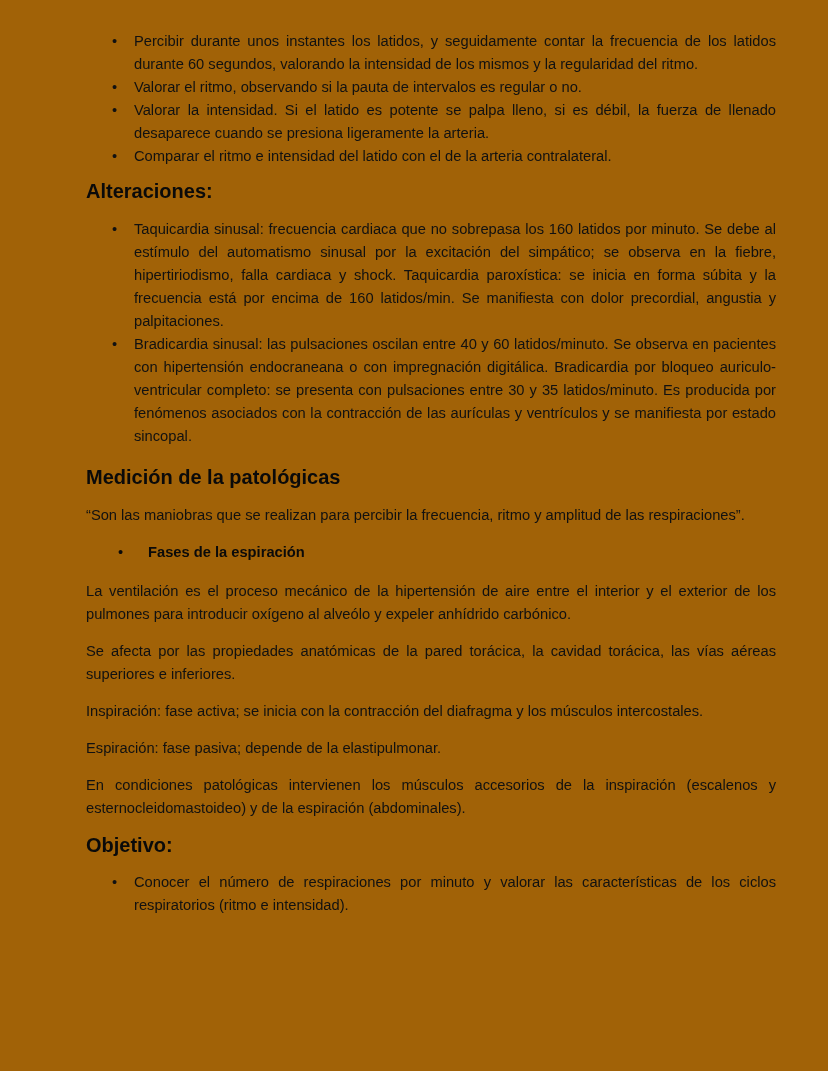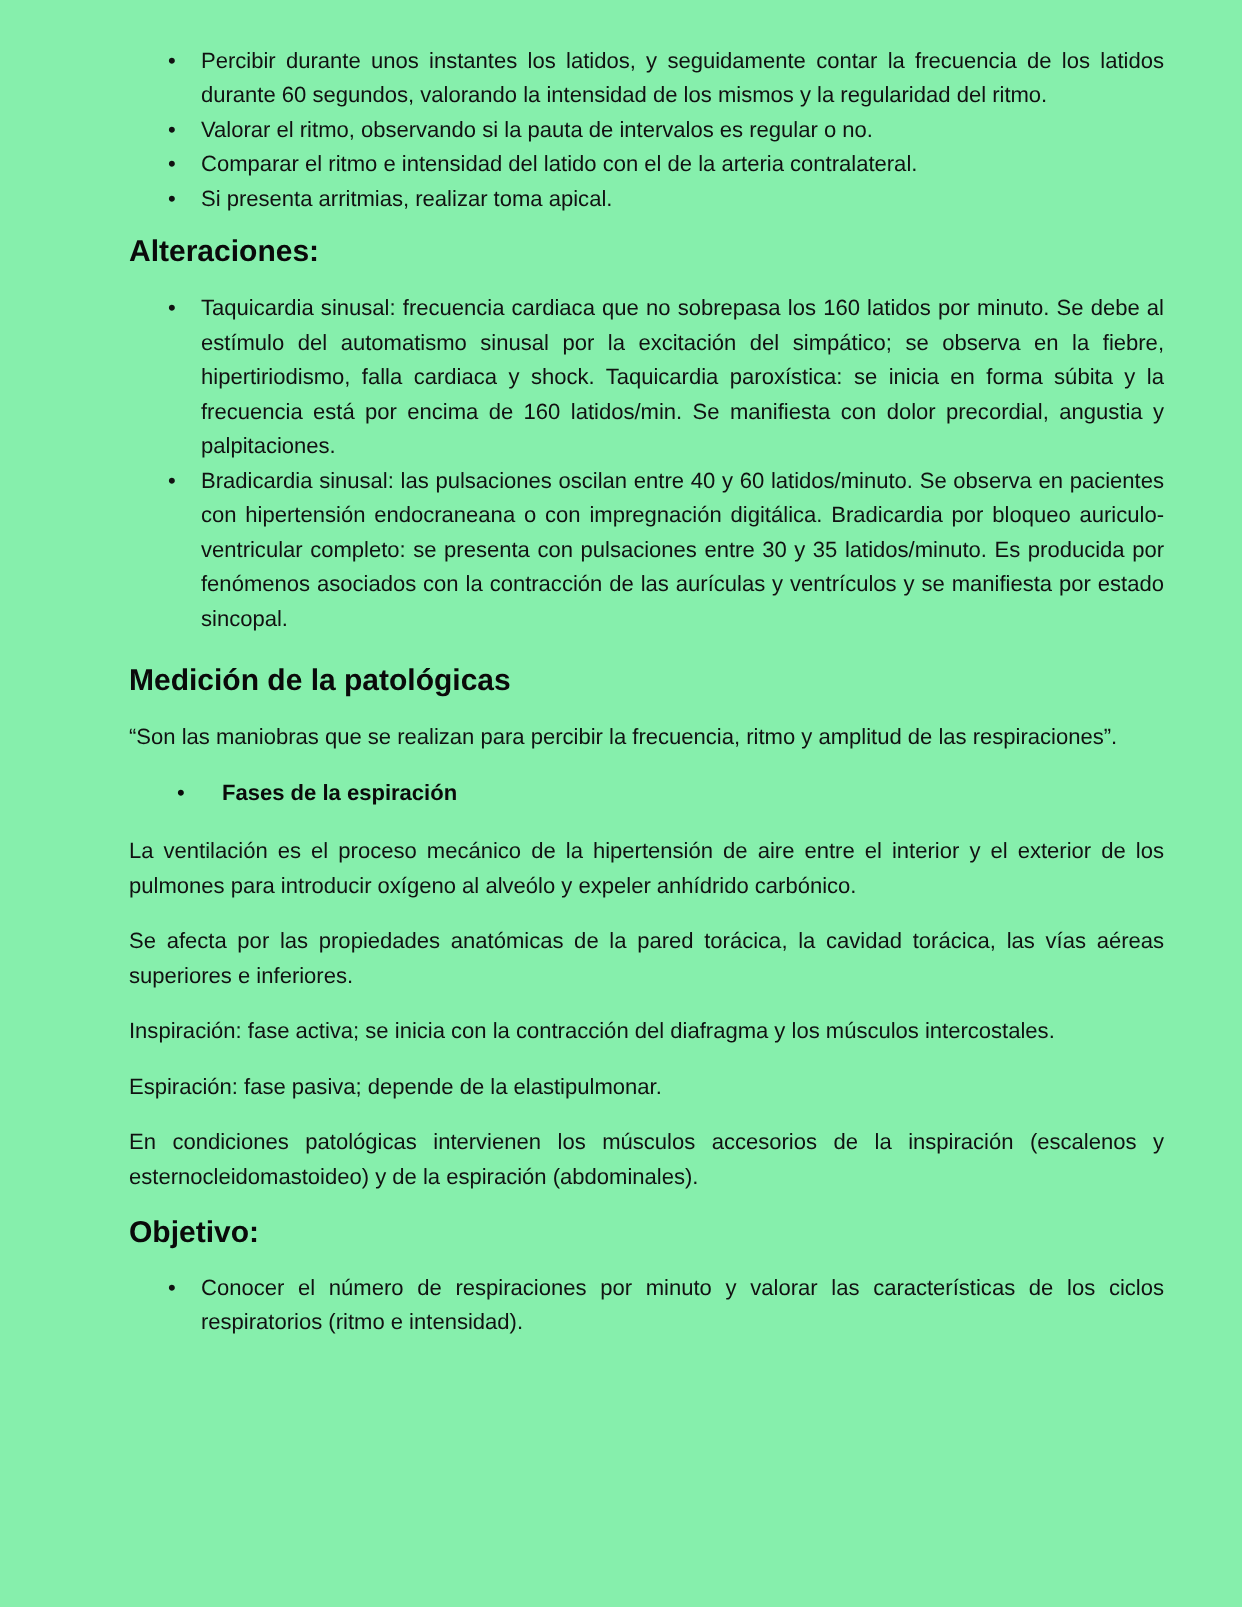--- a/index.html
+++ b/index.html
@@ -11,21 +11,21 @@
     width: 828px;
     height: 1071px;
     font-family: "Liberation Sans", sans-serif;
     color: #111111;
     -webkit-font-smoothing: antialiased;
   }
   .page {
     position: relative;
     width: 828px;
     height: 1071px;
-    background: #86efac;
+    background: #a16207;
     box-sizing: border-box;
     padding: 30px 52px 0 86px;
   }
   .doc-body {
     width: 690px;
   }
 
   
   p.para {
     margin: 0 0 14px 0;
@@ -97,22 +97,22 @@
 </style>
 </head>
 <body>
 
 <div class="page">
   <div class="doc-body">
 
     <ul class="blist">
       <li>Percibir durante unos instantes los latidos, y seguidamente contar la frecuencia de los latidos durante 60 segundos, valorando la intensidad de los mismos y la regularidad del ritmo.</li>
       <li>Valorar el ritmo, observando si la pauta de intervalos es regular o no.</li>
+      <li>Valorar la intensidad. Si el latido es potente se palpa lleno, si es débil, la fuerza de llenado desaparece cuando se presiona ligeramente la arteria.</li>
       <li>Comparar el ritmo e intensidad del latido con el de la arteria contralateral.</li>
-      <li>Si presenta arritmias, realizar toma apical.</li>
     </ul>
 
     <h4 class="heading">Alteraciones:</h4>
 
     <ul class="blist">
       <li>Taquicardia sinusal: frecuencia cardiaca que no sobrepasa los 160 latidos por minuto. Se debe al estímulo del automatismo sinusal por la excitación del simpático; se observa en la fiebre, hipertiriodismo, falla cardiaca y shock. Taquicardia paroxística: se inicia en forma súbita y la frecuencia está por encima de 160 latidos/min. Se manifiesta con dolor precordial, angustia y palpitaciones.</li>
       <li>Bradicardia sinusal: las pulsaciones oscilan entre 40 y 60 latidos/minuto. Se observa en pacientes con hipertensión endocraneana o con impregnación digitálica. Bradicardia por bloqueo auriculo-ventricular completo: se presenta con pulsaciones entre 30 y 35 latidos/minuto. Es producida por fenómenos asociados con la contracción de las aurículas y ventrículos y se manifiesta por estado sincopal.</li>
     </ul>
 
     <div class="gap-sm"></div>

